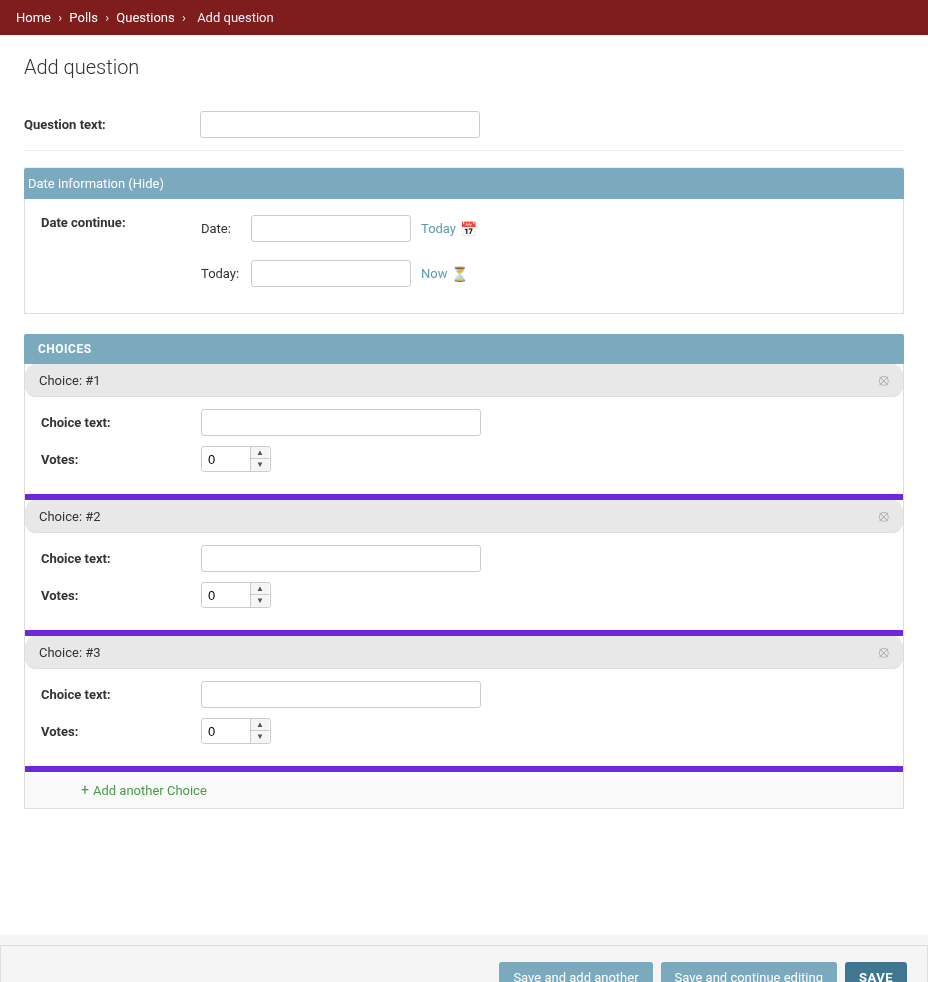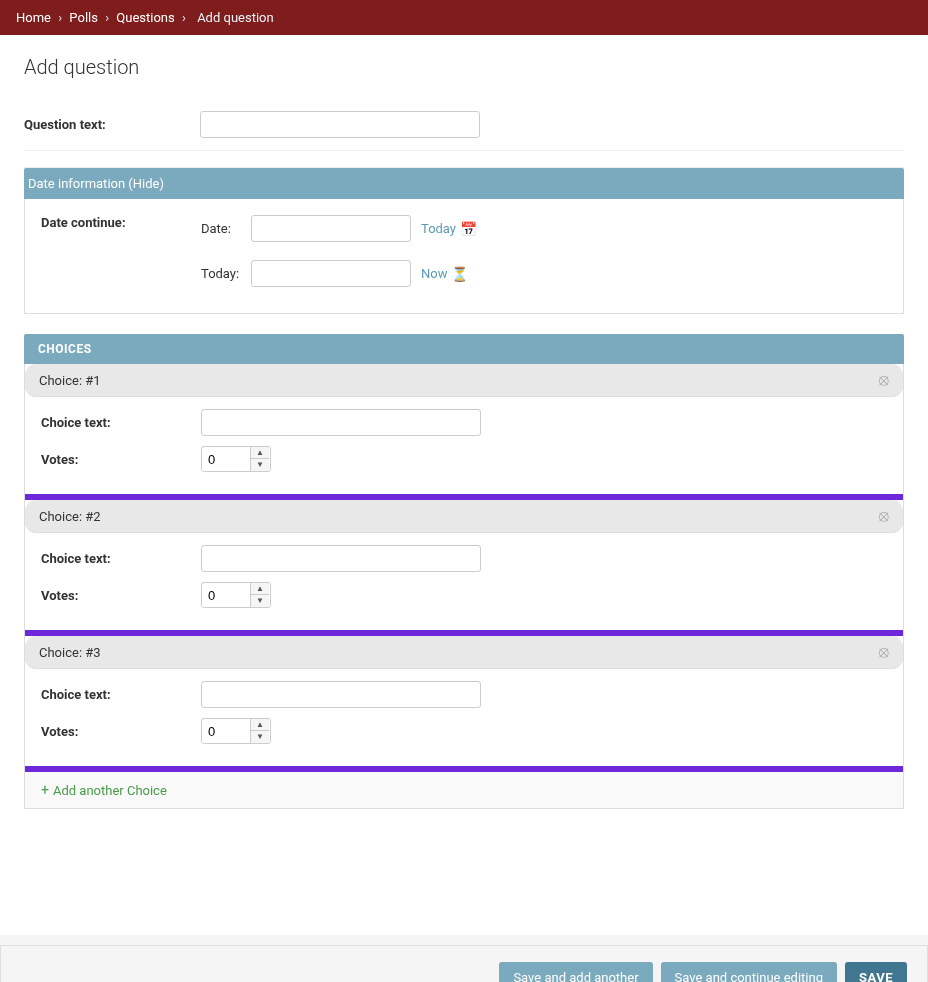--- a/index.html
+++ b/index.html
@@ -175,20 +175,21 @@
 
     .add-another {
       padding: 10px 16px;
       background: #f9f9f9;
     }
 
     .add-another-link {
       color: #4a9a4a;
       text-decoration: none;
       font-size: 13px;
+      margin-left: 40px;
     }
 
     .add-another-link .plus {
       font-size: 14px;
       margin-right: 4px;
     }
 
     
     .footer-actions {
       background: #f5f5f5;

